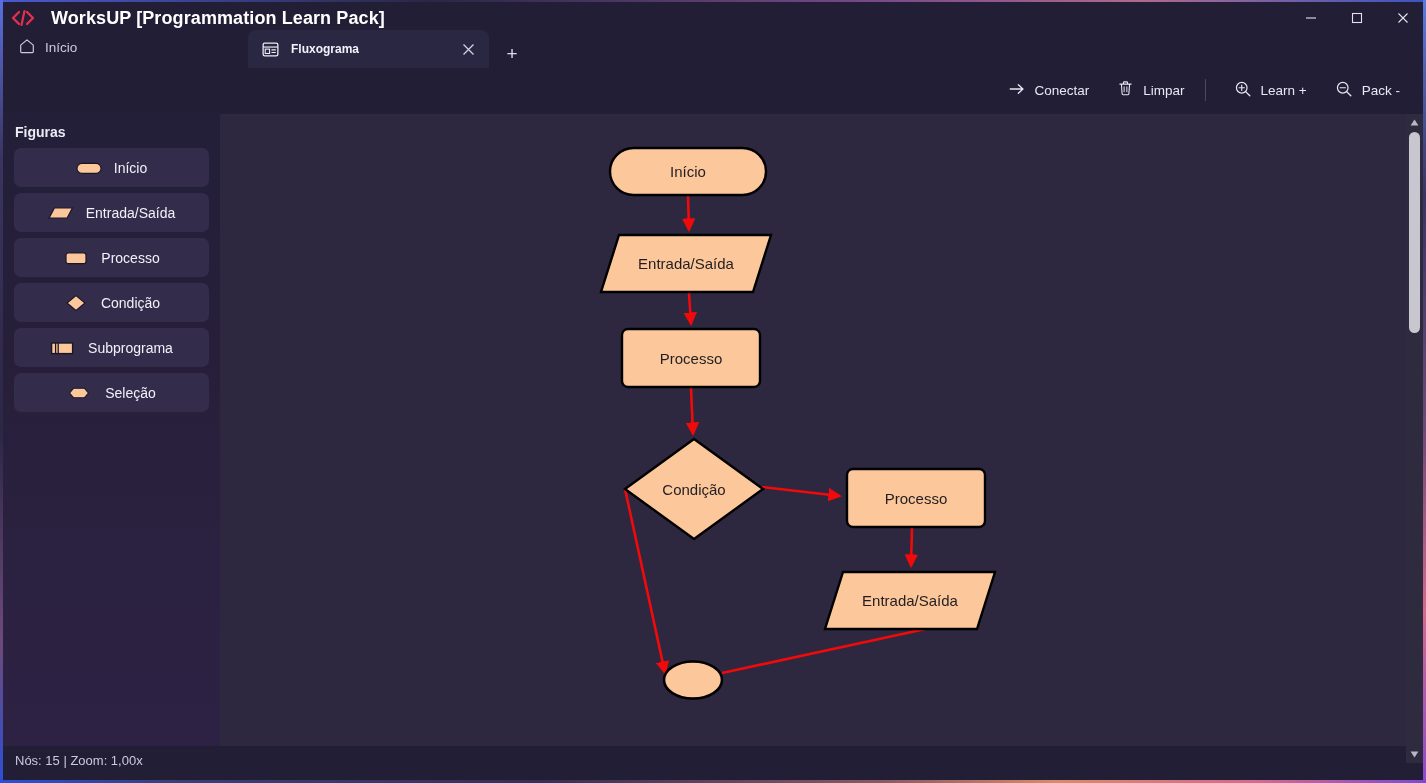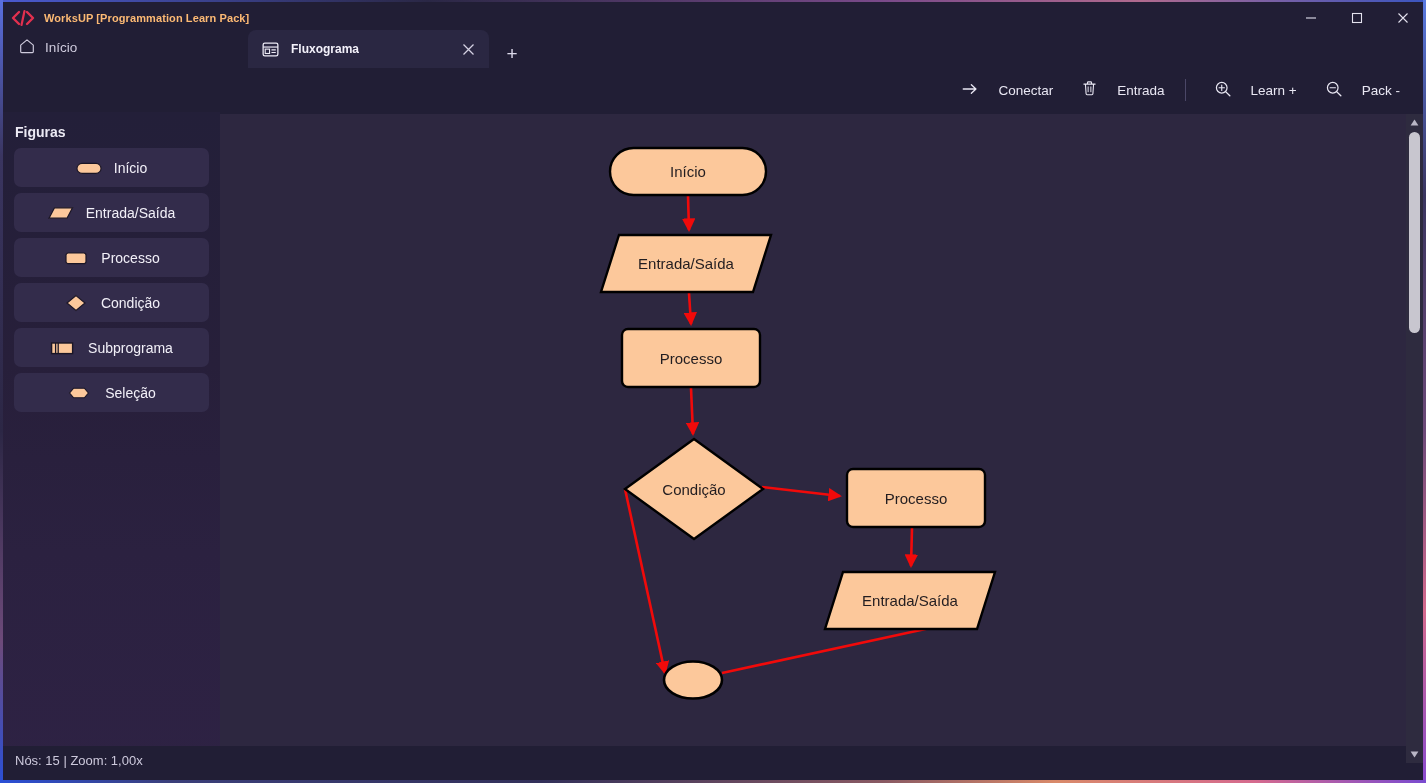--- a/index.html
+++ b/index.html
@@ -47,22 +47,22 @@
     position: absolute; left: 0; top: 0; width: 1426px; height: 36px;
     background: #211e35;
     display: flex; align-items: center;
   }
   .app-logo {
     width: 34px; height: 36px;
     display: flex; align-items: center; justify-content: center;
     margin-left: 6px;
   }
   .app-title {
-    color: #fdba74; font-size: 11px; font-weight: bold;
-    letter-spacing: .1px; margin-left: 4px;
+    color: #ffffff; font-size: 18px; font-weight: bold;
+    letter-spacing: .1px; margin-left: 11px;
   }
   .wincontrols { position: absolute; right: 0; top: 0; display: flex; height: 36px; }
   .winbtn {
     width: 46px; height: 36px; display: flex; align-items: center; justify-content: center;
     color: #e4e2ee;
   }
 
   
   .tabstrip {
     position: absolute; left: 0; top: 36px; width: 1426px; height: 32px;
@@ -95,21 +95,21 @@
   }
 
   
   .toolbar {
     position: absolute; left: 0; top: 68px; width: 1426px; height: 44px;
     background: #211e35;
     display: flex; align-items: center; justify-content: flex-end;
     padding-right: 16px;
   }
   .tb-item {
-    display: flex; align-items: center; gap: 19px;
+    display: flex; align-items: center; gap: 9px;
     height: 30px; padding: 0 10px; margin-left: 8px;
     color: #e9e7f3; font-size: 13.5px; border-radius: 4px;
   }
   .tb-sep {
     width: 1px; height: 22px; background: #4b4767; margin: 0 10px;
   }
 
   
   .sidebar {
     position: absolute; left: 3px; top: 112px; width: 217px; height: 668px;
@@ -249,21 +249,21 @@
 
     <div class="tb-item">
       <span>
         <svg width="17" height="17" viewBox="0 0 20 20">
           <path d="M3.4 4.8 H16.6" stroke="currentColor" stroke-width="1.35" stroke-linecap="round"></path>
           <path d="M7.6 4.6 V3.2 A1 1 0 0 1 8.6 2.2 H11.4 A1 1 0 0 1 12.4 3.2 V4.6" stroke="currentColor" stroke-width="1.3" fill="none"></path>
           <path d="M5.2 4.8 L6.0 16.2 A1.2 1.2 0 0 0 7.2 17.3 H12.8 A1.2 1.2 0 0 0 14 16.2 L14.8 4.8" stroke="currentColor" stroke-width="1.3" fill="none"></path>
           <path d="M8.4 7.6 V14.3 M11.6 7.6 V14.3" stroke="currentColor" stroke-width="1.15"></path>
         </svg>
       </span>
-      <span>Entrada</span>
+      <span>Limpar</span>
     </div>
 
     <div class="tb-sep"></div>
 
     <div class="tb-item">
       <span>
         <svg width="18" height="18" viewBox="0 0 20 20">
           <circle cx="8.6" cy="8.6" r="5.9" stroke="currentColor" stroke-width="1.35" fill="none"></circle>
           <path d="M12.9 12.9 L17.6 17.6" stroke="currentColor" stroke-width="1.5" stroke-linecap="round"></path>
           <path d="M8.6 5.6 V11.6 M5.6 8.6 H11.6" stroke="currentColor" stroke-width="1.25" stroke-linecap="round"></path>

